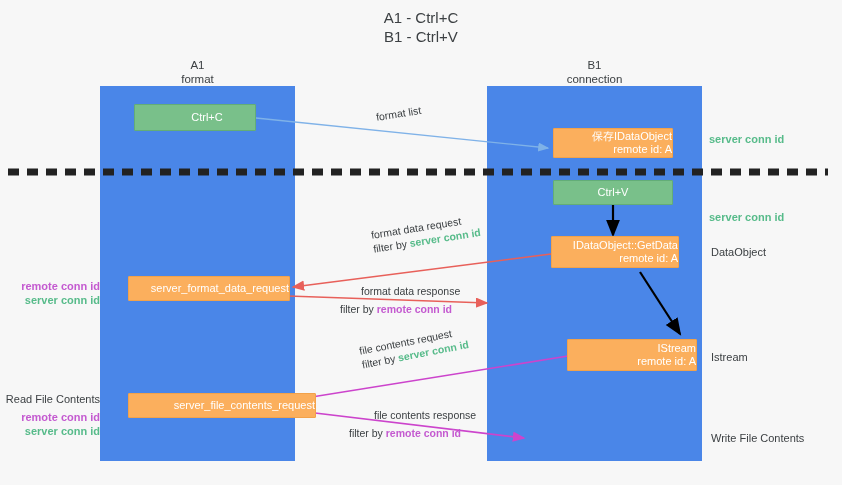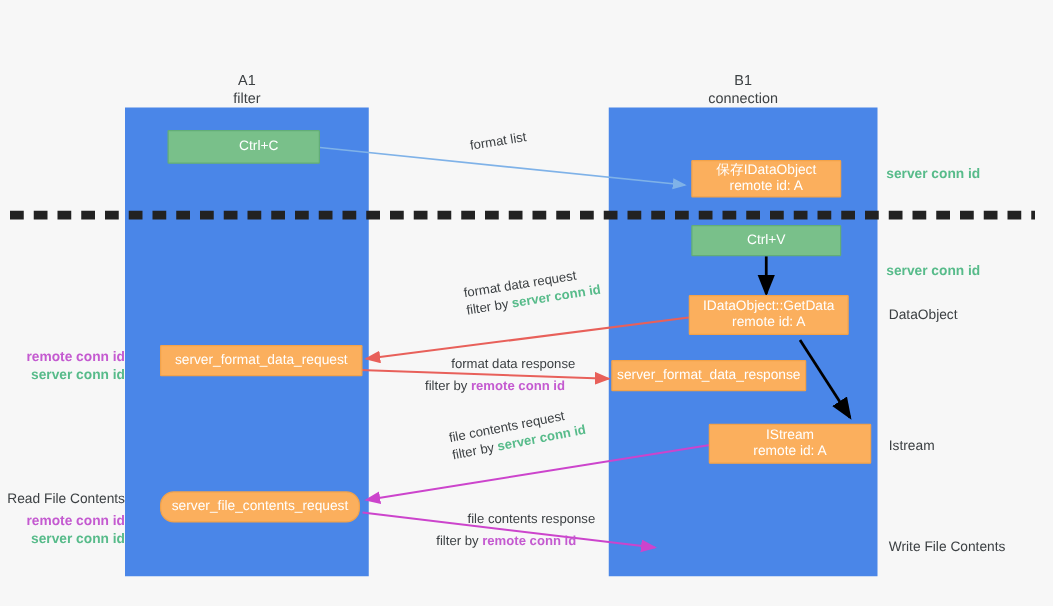--- a/index.html
+++ b/index.html
@@ -57,21 +57,21 @@
     flex-direction: column;
     align-items: center;
     justify-content: center;
     color: #ffffff;
     font-size: 11px;
     line-height: 13px;
     text-align: center;
     border-radius: 1px;
   }
   .box-green { background: #76c893; background: #79c08a; border: 1px solid #63ad77; }
-  .box-orange { background: #fbb05a; background: #fbaf5d; border: 1px solid #f2a24a; }
+  .box-orange { background: #fbb05a; background: #fbaf5d; border: 1px solid #f2a24a; align-items: flex-end; }
   .box .l2 { font-weight: normal; }
 
   
   .side-label {
     font-size: 11px;
     line-height: 14px;
   }
   .green-txt { color: #57bb8a; font-weight: bold; }
   .magenta-txt { color: #c457c4; color: #c45ad0; font-weight: bold; }
   .plain-txt { color: #3c4043; }
@@ -93,24 +93,28 @@
     left: 0; top: 0;
     width: 842px; height: 485px;
     pointer-events: none;
   }
 </style>
 </head>
 <body>
 
 <div id="diagram">
 
+  <div class="abs title">
+    <div>A1 - Ctrl+C</div>
+    <div>B1 - Ctrl+V</div>
+  </div>
 
   <div class="abs col-head" style="left:100px; top:58px; width:195px;">
     <span>A1</span>
-    <span class="sub">filter</span>
+    <span class="sub">format</span>
   </div>
   <div class="abs col-head" style="left:487px; top:58px; width:215px;">
     <span>B1</span>
     <span class="sub">connection</span>
   </div>
 
   <div class="abs lane lane-a"></div>
   <div class="abs lane lane-b"></div>
 
   <svg class="overlay" viewBox="0 0 842 485">
@@ -166,25 +170,22 @@
 
   <div class="abs box box-orange" style="left:567px; top:339px; width:130px; height:32px;">
     <span>IStream</span>
     <span class="l2">remote id: A</span>
   </div>
 
   <div class="abs box box-orange" style="left:128px; top:276px; width:162px; height:25px;">
     <span>server_format_data_request</span>
   </div>
 
-  <div class="abs box box-orange" style="left:489px; top:288px; width:156px; height:25px;">
-    <span>server_format_data_response</span>
-  </div>
-
-  <div class="abs box box-orange" style="left:128px; top:393px; width:160px; height:25px;border-radius:11px;">
+
+  <div class="abs box box-orange" style="left:128px; top:393px; width:188px; height:25px;">
     <span>server_file_contents_request</span>
   </div>
 
 
   <div class="abs edge-note rot-up" style="left:375px; top:110px;">
     <span>format list</span>
   </div>
 
   <div class="abs edge-note rot-up" style="left:370px; top:228px;">
     <div>format data request</div>

